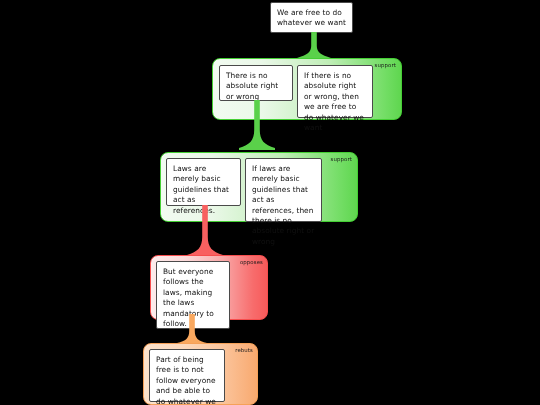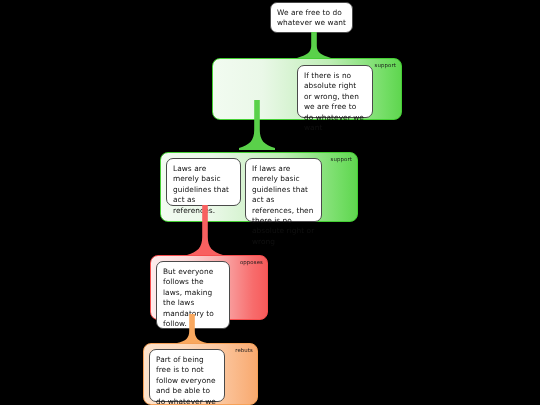--- a/index.html
+++ b/index.html
@@ -15,21 +15,21 @@
     overflow: hidden;
     font-family: "DejaVu Sans", "Liberation Sans", sans-serif;
   }
 
   
   .claim {
     position: absolute;
     box-sizing: border-box;
     background: #ffffff;
     border: 1px solid #4a4a4a;
-    border-radius: 7px;
+    border-radius: 2px;
     color: #101010;
     font-size: 7.4px;
     line-height: 10.4px;
     padding: 5px 6px 4px 6px;
     letter-spacing: 0.05px;
   }
 
   
   .group {
     position: absolute;
@@ -79,20 +79,21 @@
   <div class="connector" style="left:296px; top:32px;">
     <svg width="36" height="28" viewBox="0 0 36 28">
       <path d="M15.2 0 H20.8 L20.8 14 C20.8 20 25 23 35 26 L35 28 L1 28 L1 26 C11 23 15.2 20 15.2 14 Z" fill="#5ad14a"></path>
     </svg>
   </div>
 
   <div class="group group-support" style="left:212px; top:58px; width:190px; height:62px;">
     <div class="group-label" style="right:5px;">support</div>
   </div>
 
+  <div class="claim" style="left:219px; top:65px; width:74px; height:36px;">There is no absolute right or wrong</div>
 
   <div class="claim" style="left:297px; top:65px; width:76px; height:53px;">If there is no absolute right or wrong, then we are free to do whatever we want</div>
 
   <div class="connector" style="left:238px; top:100px;">
     <svg width="38" height="50" viewBox="0 0 38 50">
       <path d="M16.2 0 H21.8 L21.8 30 C21.8 40 26 45 37 48 L37 50 L1 50 L1 48 C12 45 16.2 40 16.2 30 Z" fill="#5ad14a"></path>
     </svg>
   </div>
 
   <div class="group group-support" style="left:160px; top:152px; width:198px; height:70px;">

